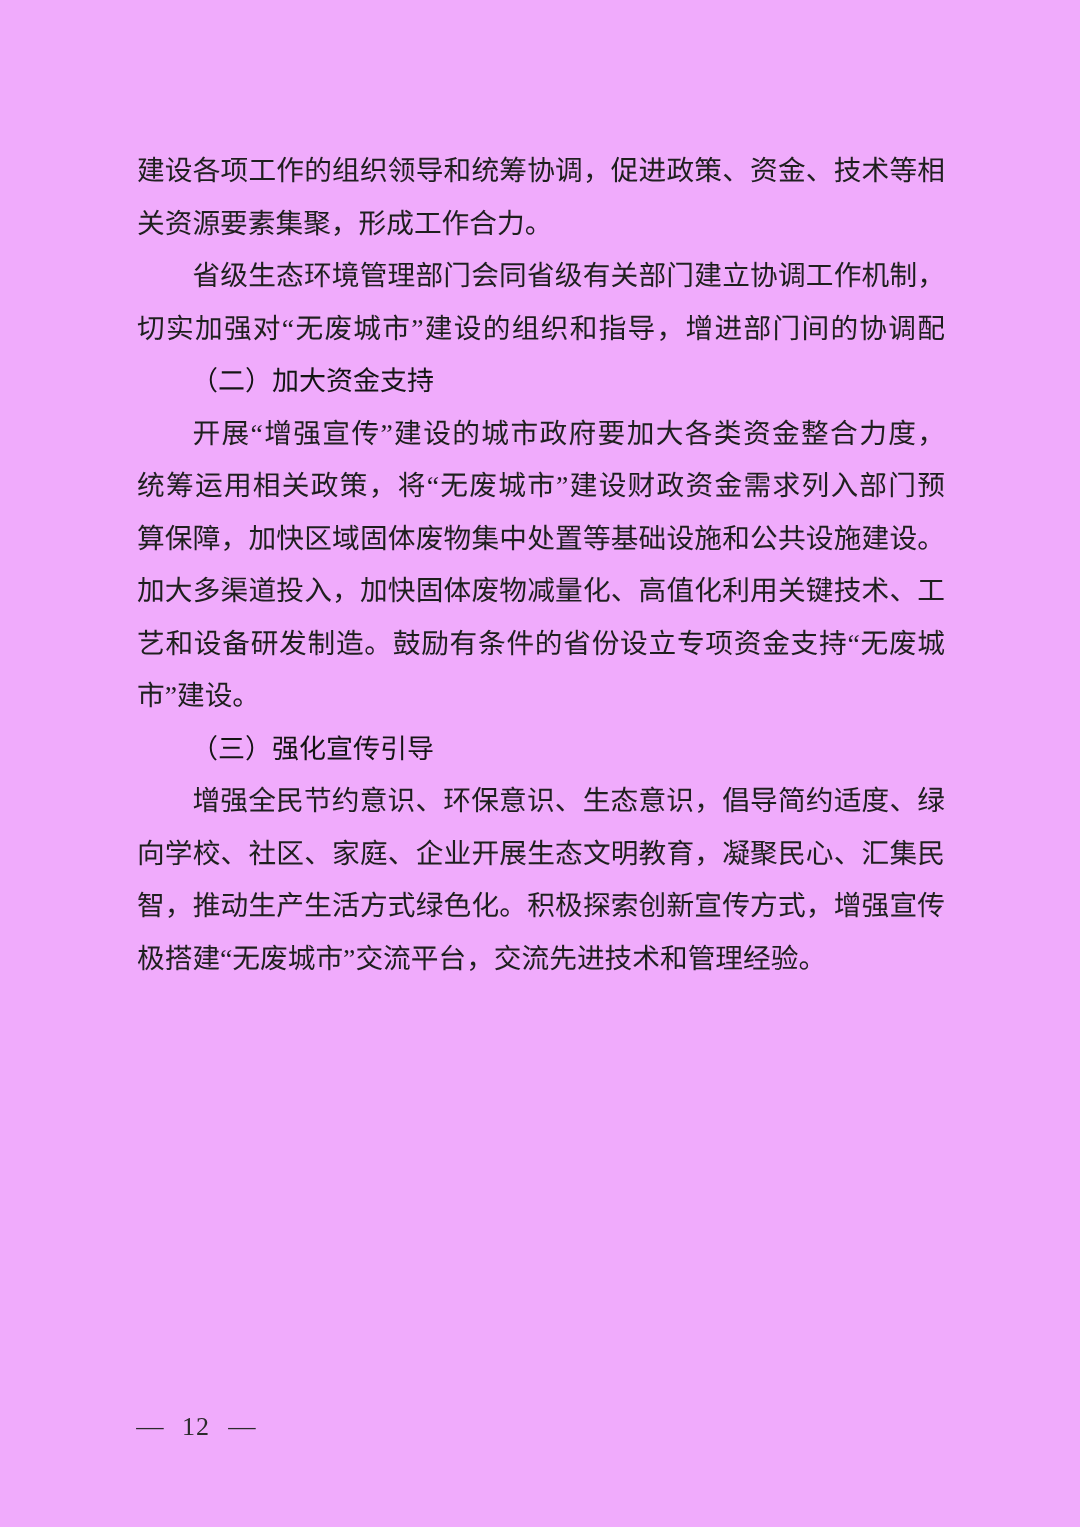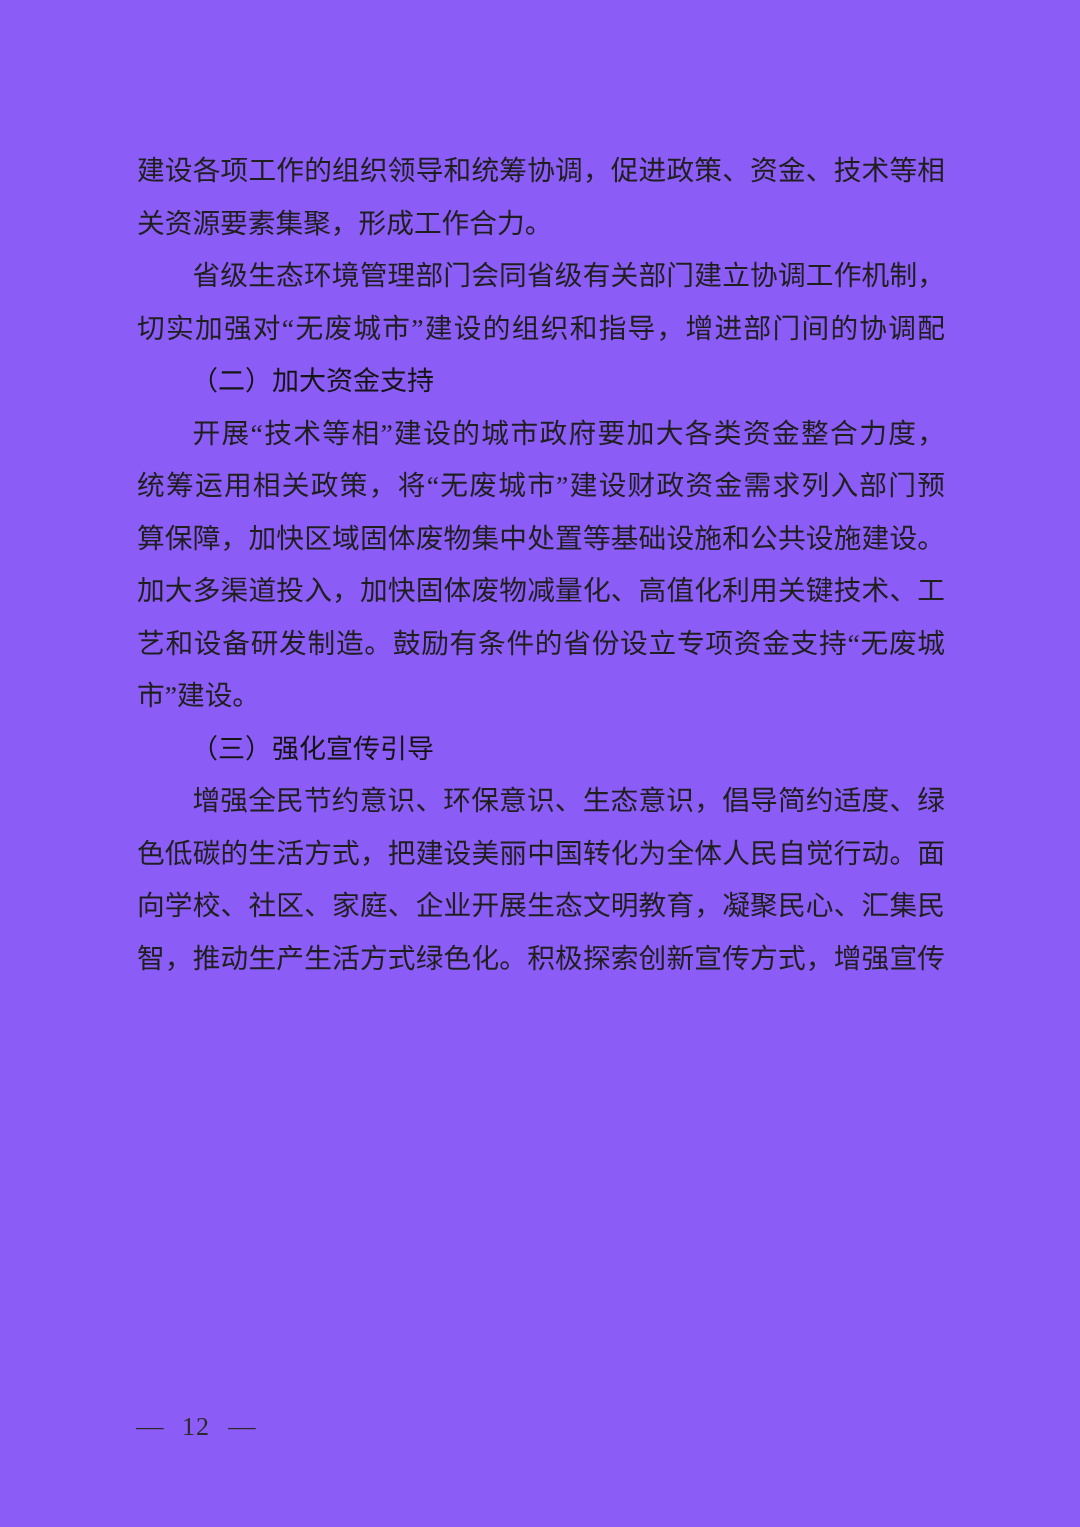--- a/index.html
+++ b/index.html
@@ -4,21 +4,21 @@
 <style>
   html, body {
     margin: 0;
     padding: 0;
     background: #ffffff;
   }
   .page {
     position: relative;
     width: 1080px;
     height: 1527px;
-    background: #8b5cf6;
+    background: #f0abfc;
     overflow: hidden;
     font-family: "Liberation Serif", "DejaVu Serif", serif;
   }
   .textblock {
     position: absolute;
     left: 137px;
     top: 145px;
     width: 808px;
     color: #1f1f1f;
   }
@@ -68,31 +68,31 @@
 <body>
 
 <div class="page">
 
   <div class="textblock">
     <div class="l just">建设各项工作的组织领导和统筹协调，促进政策、资金、技术等相</div>
     <div class="l">关资源要素集聚，形成工作合力。</div>
     <div class="l just indent">省级生态环境管理部门会同省级有关部门建立协调工作机制，</div>
     <div class="l just">切实加强对“无废城市”建设的组织和指导，增进部门间的协调配</div>
     <div class="l heading">（二）加大资金支持</div>
-    <div class="l just indent">开展“技术等相”建设的城市政府要加大各类资金整合力度，</div>
+    <div class="l just indent">开展“增强宣传”建设的城市政府要加大各类资金整合力度，</div>
     <div class="l just">统筹运用相关政策，将“无废城市”建设财政资金需求列入部门预</div>
     <div class="l just">算保障，加快区域固体废物集中处置等基础设施和公共设施建设。</div>
     <div class="l just">加大多渠道投入，加快固体废物减量化、高值化利用关键技术、工</div>
     <div class="l just">艺和设备研发制造。鼓励有条件的省份设立专项资金支持“无废城</div>
     <div class="l">市”建设。</div>
     <div class="l heading">（三）强化宣传引导</div>
     <div class="l just indent">增强全民节约意识、环保意识、生态意识，倡导简约适度、绿</div>
-    <div class="l just">色低碳的生活方式，把建设美丽中国转化为全体人民自觉行动。面</div>
     <div class="l just">向学校、社区、家庭、企业开展生态文明教育，凝聚民心、汇集民</div>
     <div class="l just">智，推动生产生活方式绿色化。积极探索创新宣传方式，增强宣传</div>
+    <div class="l">极搭建“无废城市”交流平台，交流先进技术和管理经验。</div>
   </div>
 
   <div class="footer">
     <span class="dash">—</span>
     <span class="num">12</span>
     <span class="dash">—</span>
   </div>
 
 </div>
 

